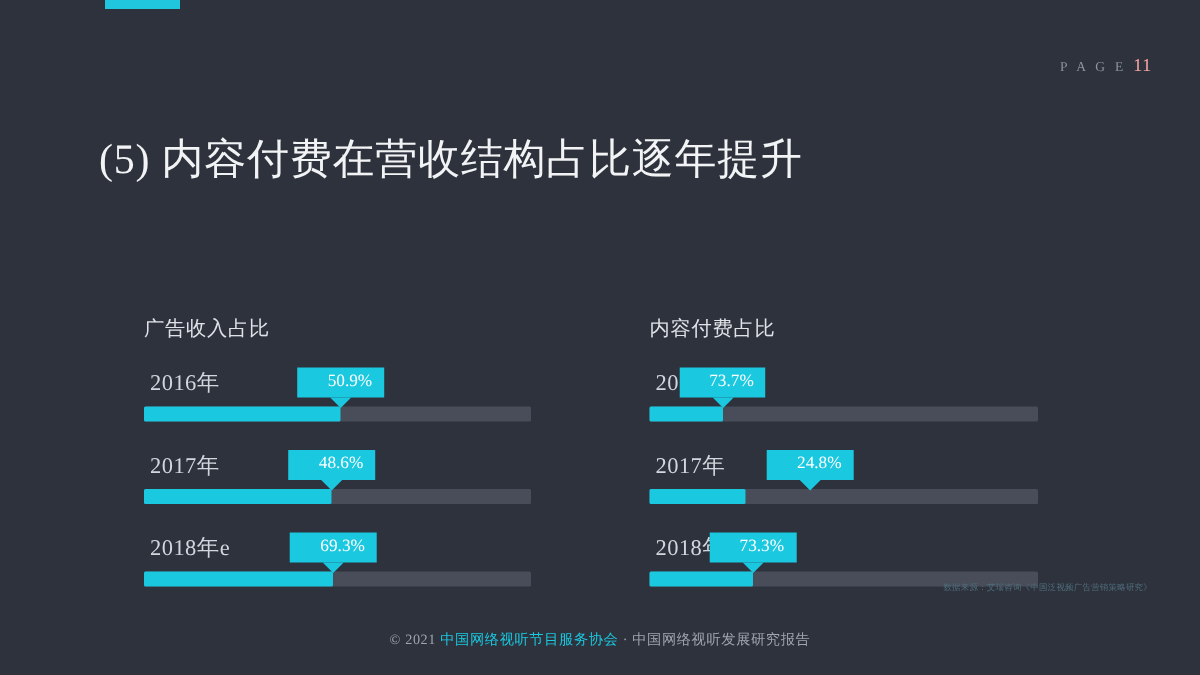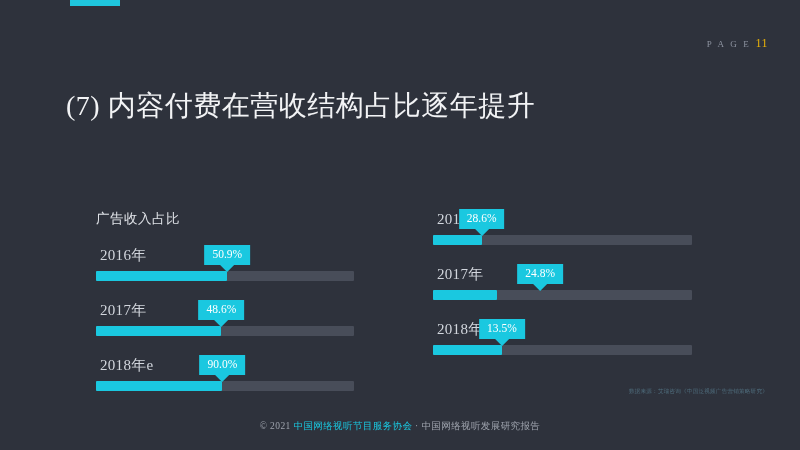--- a/index.html
+++ b/index.html
@@ -40,21 +40,21 @@
     top: 36px;
     font-family: "Liberation Serif", serif;
     font-size: 9px;
     letter-spacing: 2.2px;
     color: #9aa0ac;
   }
   .page-num .pg-label {
     color: #8d93a0;
   }
   .page-num .pg-value {
-    color: #eab308;
+    color: #fca5a5;
     font-size: 12px;
     letter-spacing: 0.5px;
   }
 
   
   .title {
     position: absolute;
     left: 66px;
     top: 68px;
     font-family: "Liberation Serif", serif;
@@ -134,21 +134,21 @@
   
   .bar-badge {
     position: absolute;
     top: -1px;
     transform: translateX(-50%);
     background: #1ac8e0;
     color: #ffffff;
     font-family: "Liberation Serif", serif;
     font-size: 11.5px;
     line-height: 17px;
-    padding: 1px 8px 2px 8px;
+    padding: 1px 8px 2px 20px;
     white-space: nowrap;
     z-index: 2;
   }
   .bar-badge::after {
     content: "";
     position: absolute;
     left: 50%;
     bottom: -7px;
     transform: translateX(-50%);
     width: 0;
@@ -190,21 +190,21 @@
 
 <div class="slide">
 
   <div class="accent-bar"></div>
 
   <div class="page-num">
     <span class="pg-label">P A G E</span>
     <span class="pg-value">11</span>
   </div>
 
-  <h1 class="title">(7) 内容付费在营收结构占比逐年提升</h1>
+  <h1 class="title">(5) 内容付费在营收结构占比逐年提升</h1>
 
 
   <div class="chart-block left">
     <div class="chart-heading">广告收入占比</div>
 
     <div class="bar-row">
       <div class="bar-year">2016年</div>
       <div class="bar-badge" style="left: 50.9%;">50.9%</div>
       <div class="bar-track">
         <div class="bar-fill" style="width: 50.9%;"></div>
@@ -214,48 +214,49 @@
     <div class="bar-row">
       <div class="bar-year">2017年</div>
       <div class="bar-badge" style="left: 48.6%;">48.6%</div>
       <div class="bar-track">
         <div class="bar-fill" style="width: 48.6%;"></div>
       </div>
     </div>
 
     <div class="bar-row">
       <div class="bar-year">2018年e</div>
-      <div class="bar-badge" style="left: 49%;">90.0%</div>
+      <div class="bar-badge" style="left: 49%;">69.3%</div>
       <div class="bar-track">
         <div class="bar-fill" style="width: 49%;"></div>
       </div>
     </div>
   </div>
 
   <div class="chart-block right">
+    <div class="chart-heading">内容付费占比</div>
 
     <div class="bar-row">
       <div class="bar-year">2016年</div>
-      <div class="bar-badge" style="left: 18.8%;">28.6%</div>
+      <div class="bar-badge" style="left: 18.8%;">73.7%</div>
       <div class="bar-track">
         <div class="bar-fill" style="width: 18.8%;"></div>
       </div>
     </div>
 
     <div class="bar-row">
       <div class="bar-year">2017年</div>
       <div class="bar-badge" style="left: 24.8%; margin-left: 43px;">24.8%</div>
       <div class="bar-track">
         <div class="bar-fill" style="width: 24.8%;"></div>
       </div>
     </div>
 
     <div class="bar-row">
       <div class="bar-year">2018年e</div>
-      <div class="bar-badge" style="left: 26.6%;">13.5%</div>
+      <div class="bar-badge" style="left: 26.6%;">73.3%</div>
       <div class="bar-track">
         <div class="bar-fill" style="width: 26.6%;"></div>
       </div>
     </div>
   </div>
 
   <div class="source-note">数据来源：艾瑞咨询《中国泛视频广告营销策略研究》</div>
 
   <div class="footer">
     <span class="fl-plain">© 2021</span>

